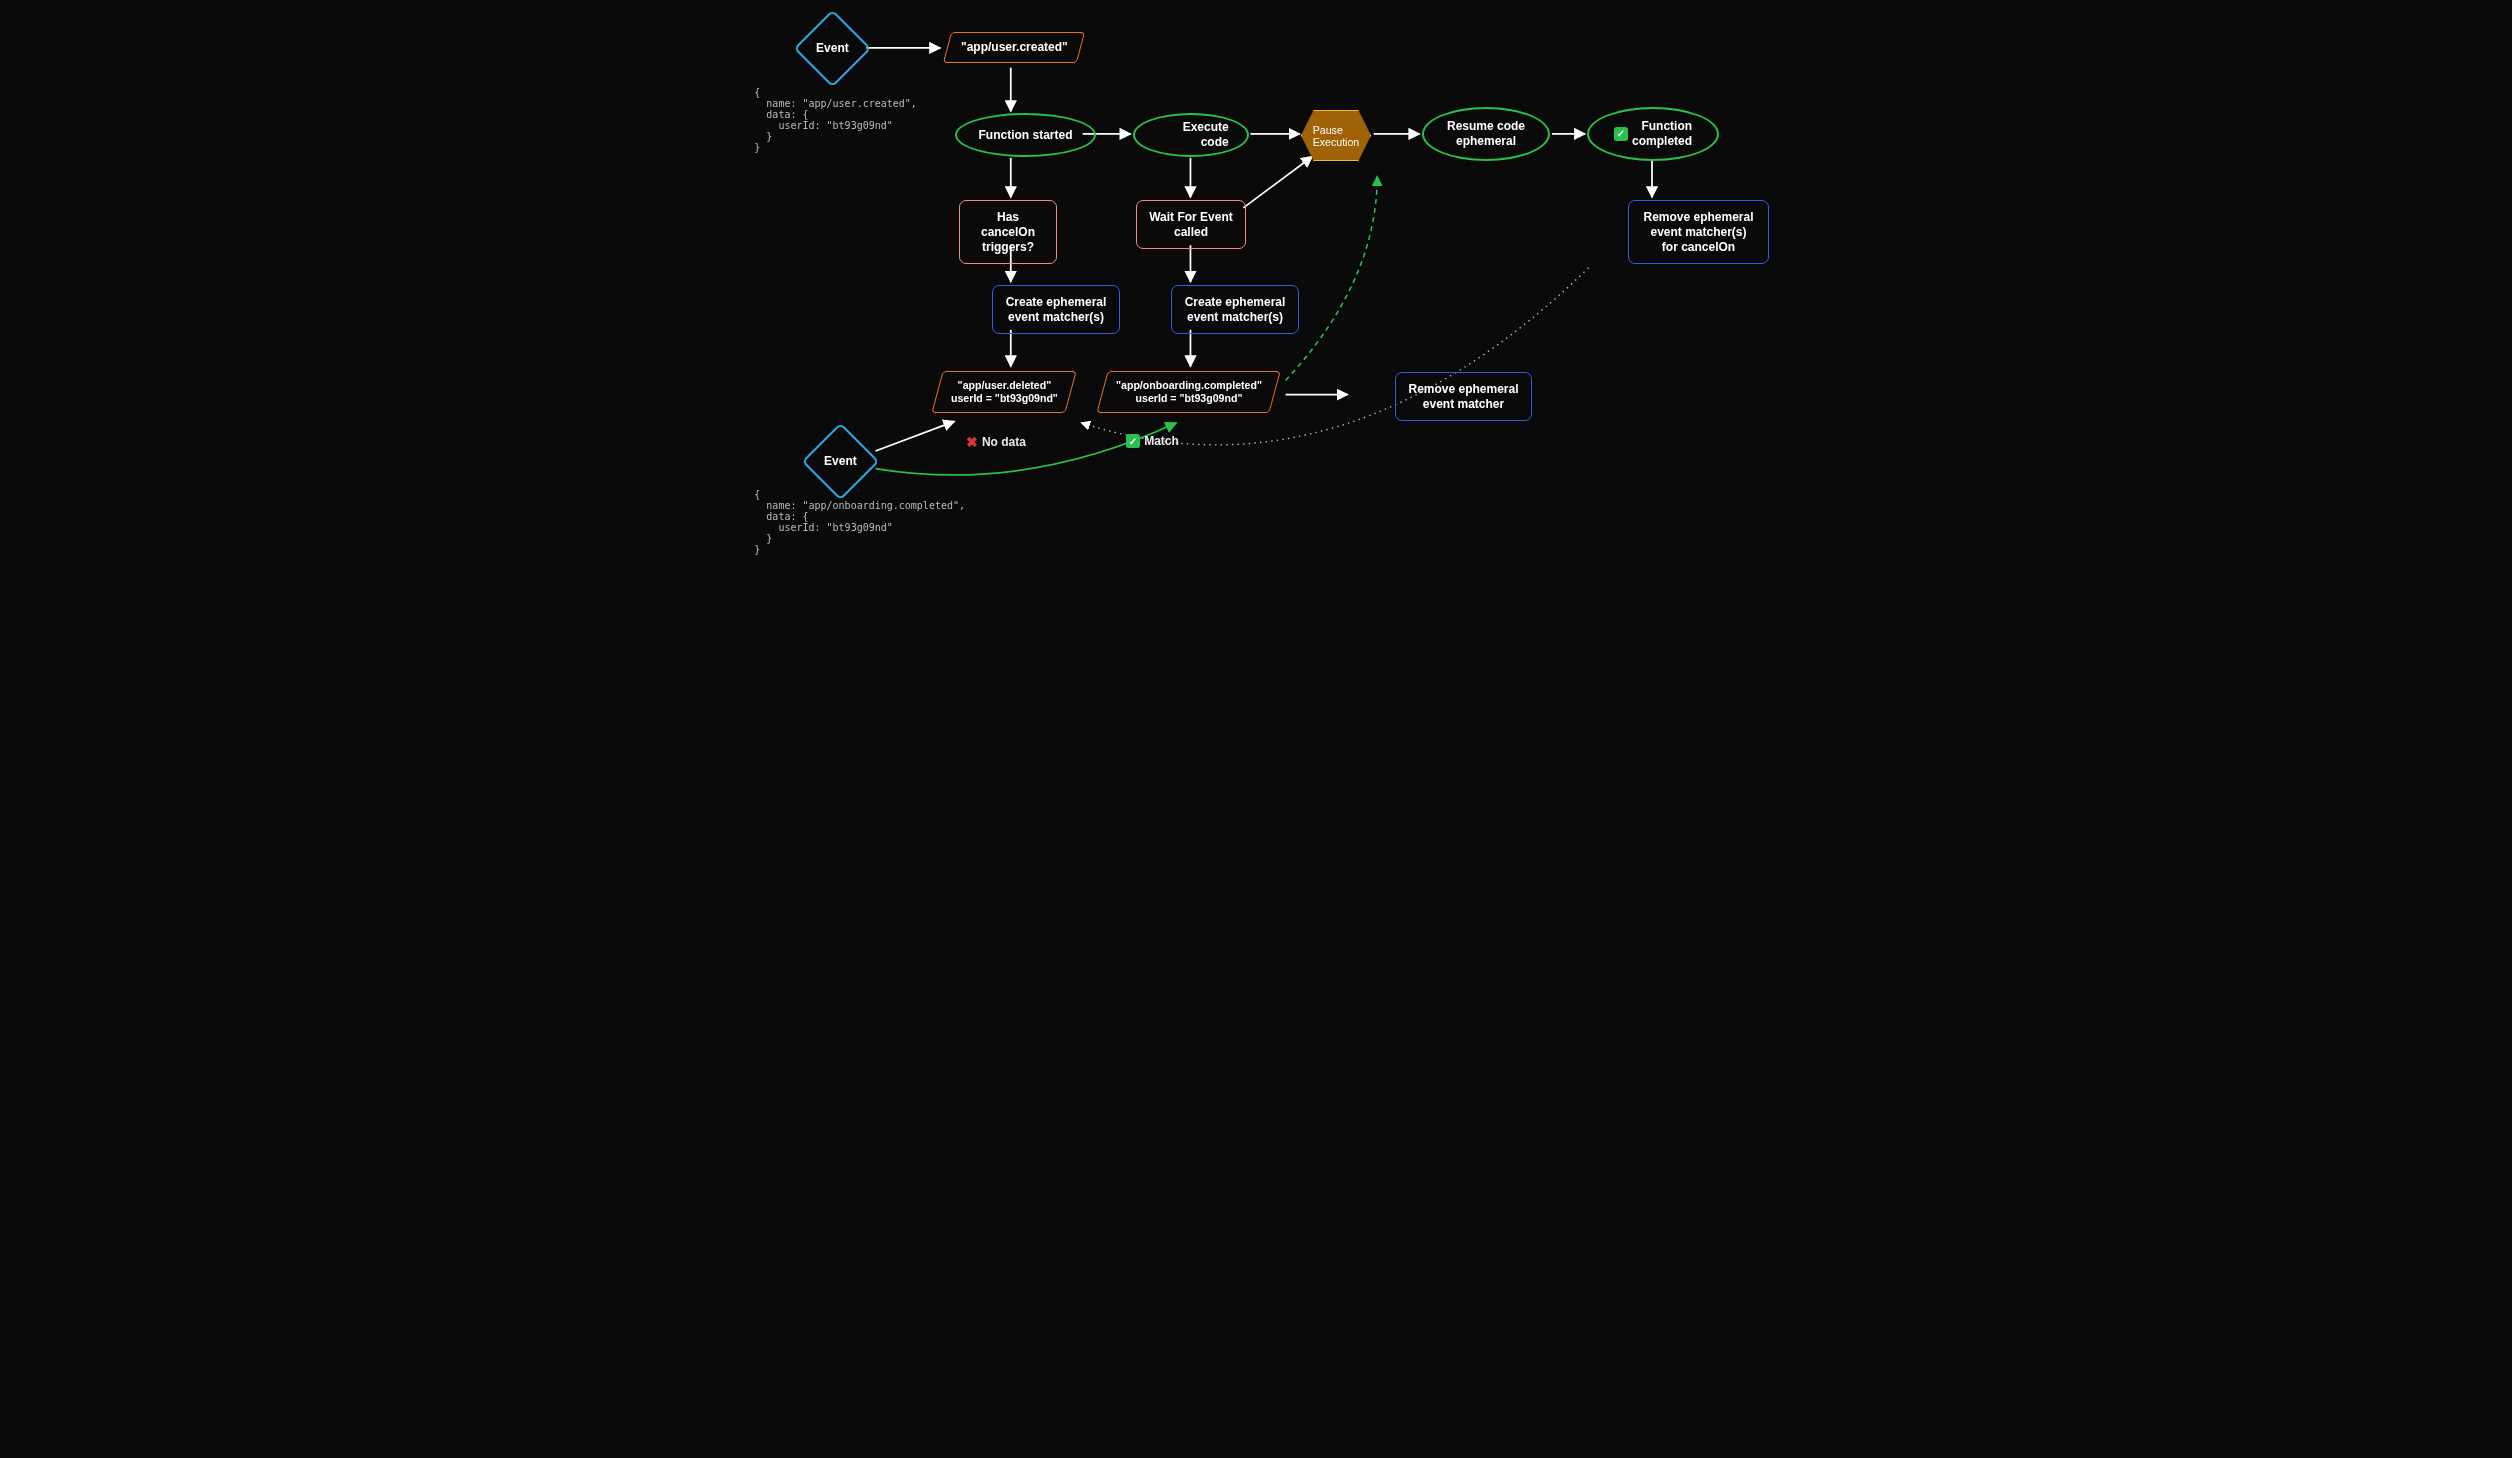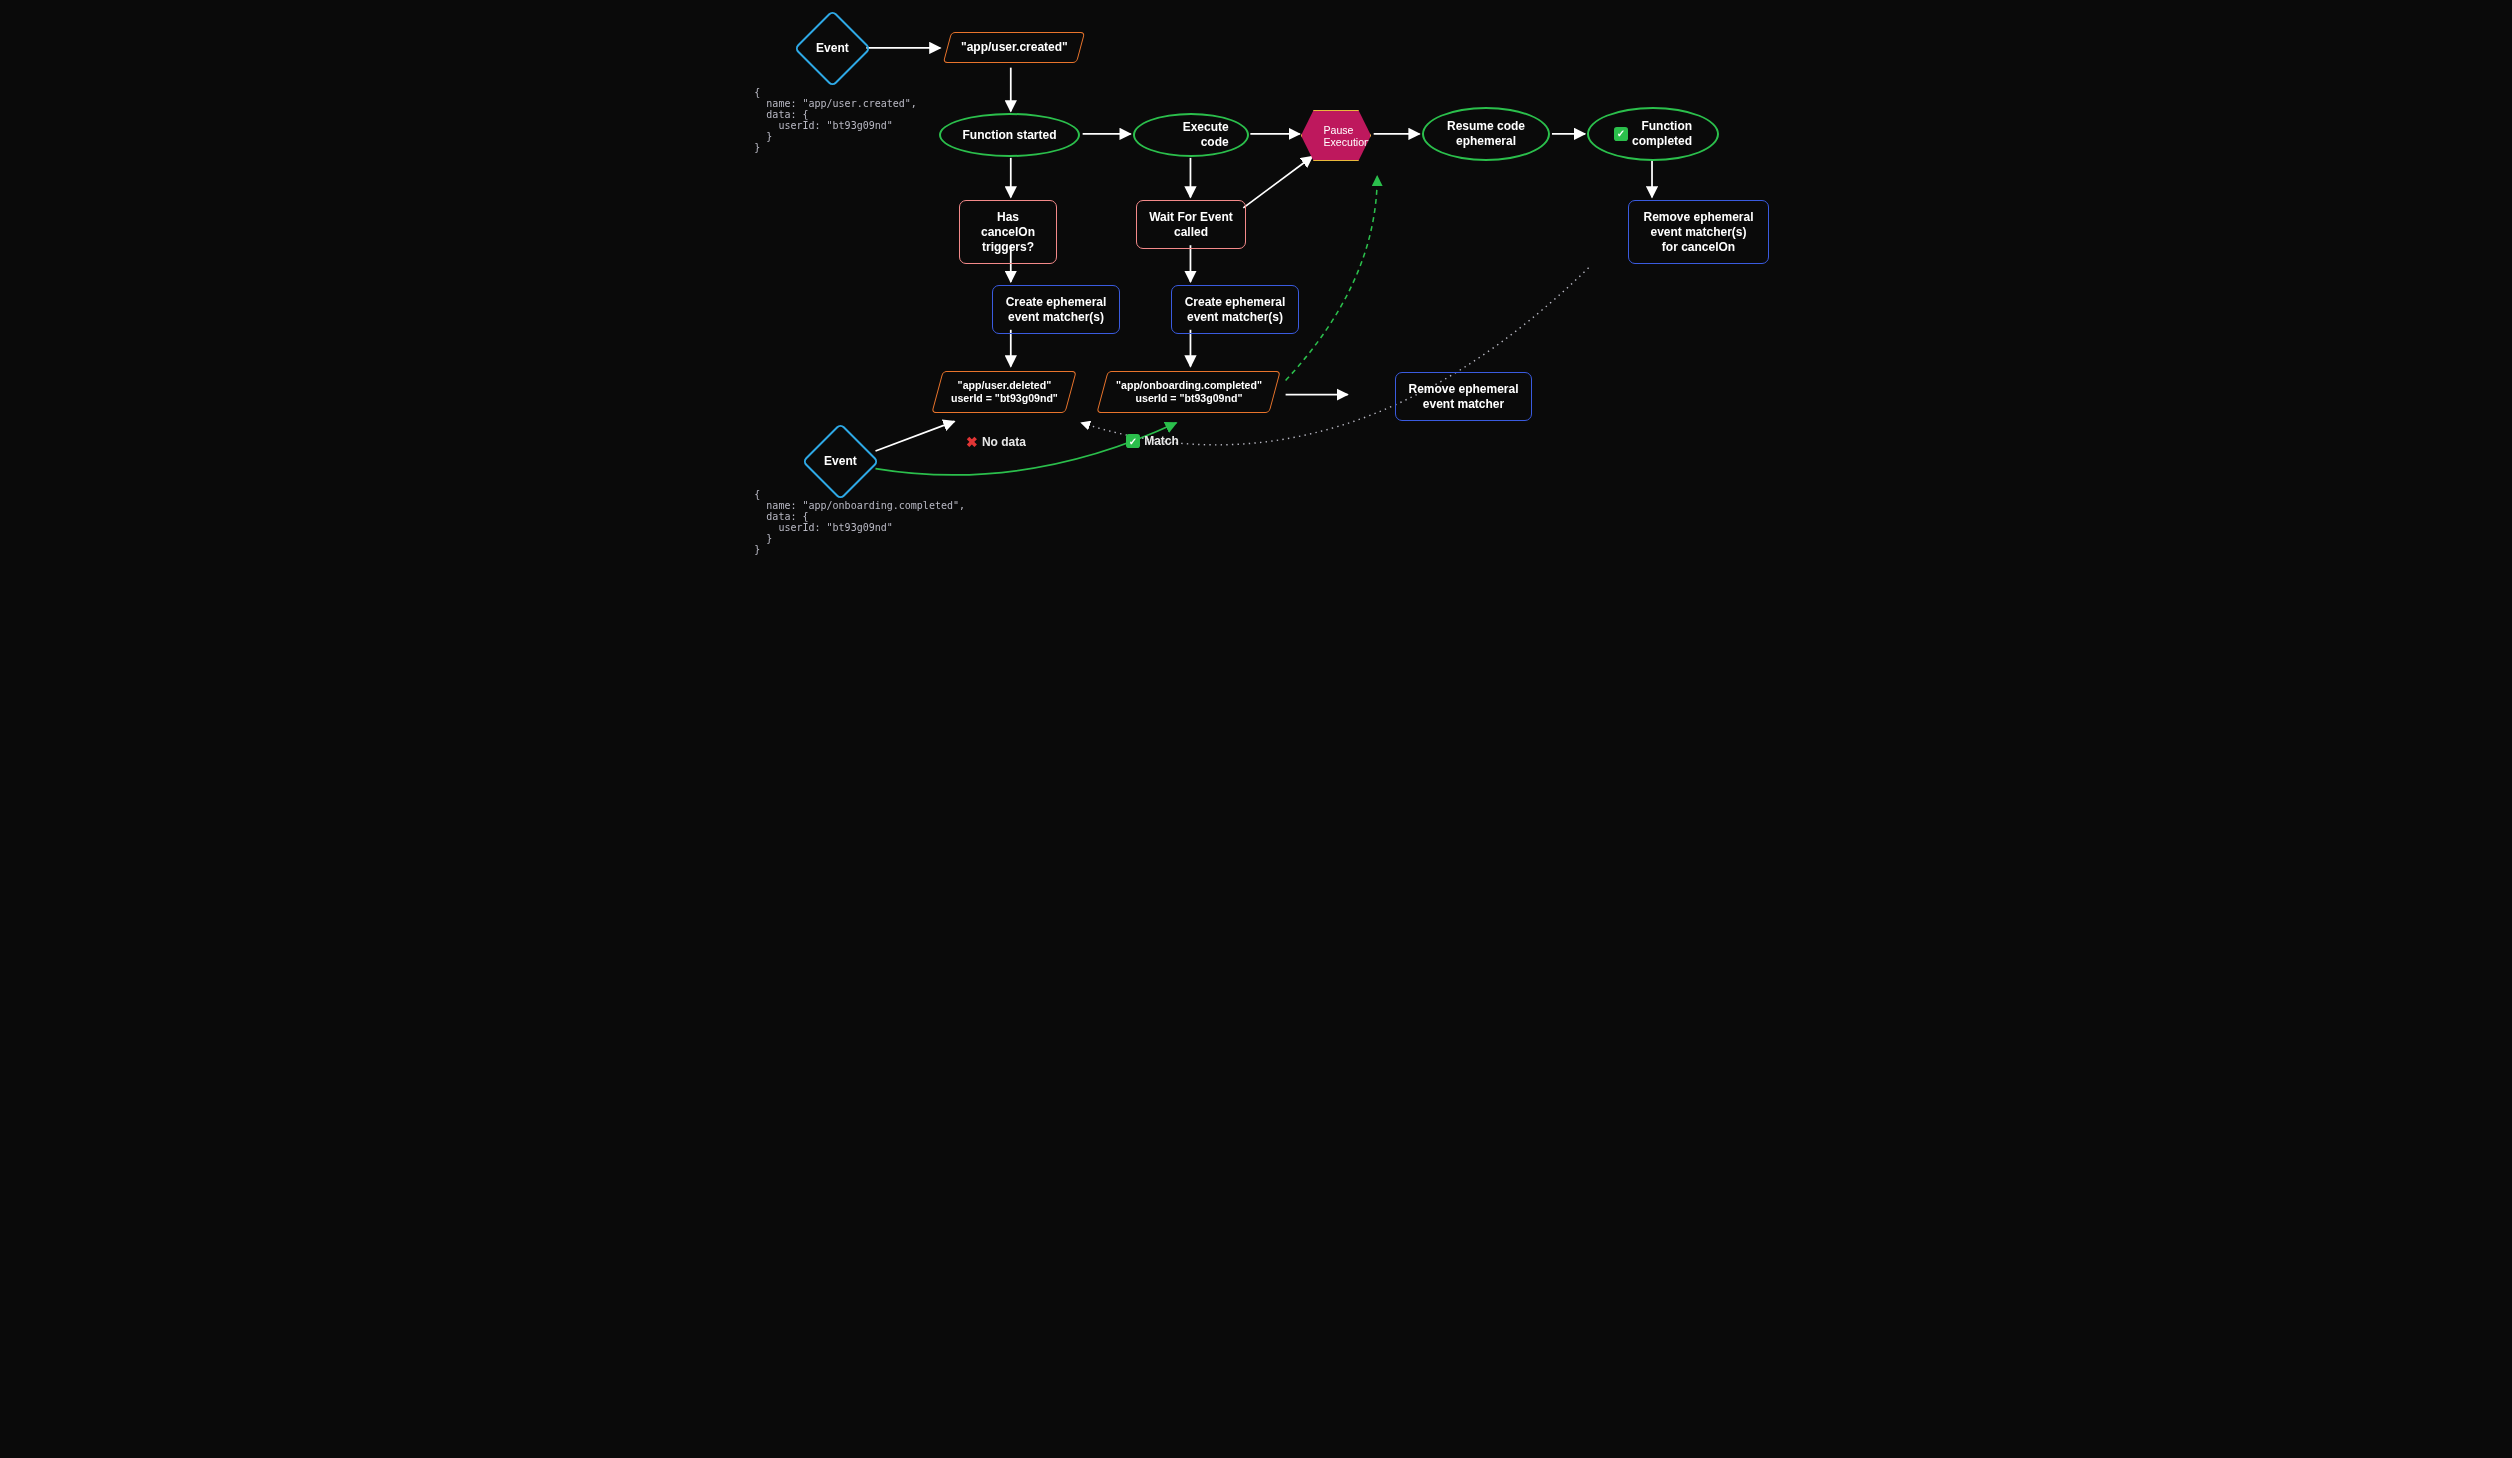--- a/index.html
+++ b/index.html
@@ -7,21 +7,21 @@
   svg.wires{position:absolute;inset:0;width:1026px;height:575px;pointer-events:none;}
   .node{position:absolute;box-sizing:border-box;display:flex;align-items:center;justify-content:center;text-align:center;padding:4.2px 10px;font-size:12px;line-height:1.25;font-weight:600;}
   .diamond{transform:rotate(45deg);border:2.1px solid #2ea9e6;width:55px;height:55px;border-radius:5.6px;}
   .diamond>span{transform:rotate(-45deg);display:block;}
   .parallelogram{border:1.4px solid #e8742c;transform:skewX(-15deg);border-radius:4.2px;padding:7px 12.7px;}
   .parallelogram>div{transform:skewX(15deg);}
   .ellipse{border:2.1px solid #2bbf4c;border-radius:50%/50%;padding:10px 18.3px;}
   .box-pink{border:1.4px solid #f48a8a;border-radius:7px;padding:8.5px 11.3px;}
   .box-blue{border:1.4px solid #3a5be0;border-radius:7px;padding:8.5px 11.3px;margin-left:45px;}
   .hexagon{width:68px;height:49px;border:1.8px solid #e8b93b;position:relative;font-size:10.6px;padding:0;}
-  .hexagon{clip-path:polygon(18% 0,82% 0,100% 50%,82% 100%,18% 100%,0 50%);display:flex;align-items:center;justify-content:flex-end;background:#be185d;}
+  .hexagon{clip-path:polygon(18% 0,82% 0,100% 50%,82% 100%,18% 100%,0 50%);display:flex;align-items:center;justify-content:center;background:#a16207;}
   .hexwrap{position:absolute;}
   .hexwrap::before{content:"";position:absolute;inset:-1.8px;background:#e8b93b;clip-path:polygon(18% 0,82% 0,100% 50%,82% 100%,18% 100%,0 50%);z-index:-1;}
   .code{font-family:ui-monospace,Menlo,Consolas,monospace;font-size:10px;color:#b9b9c4;white-space:pre;position:absolute;font-weight:400;}
   .label{position:absolute;font-size:12px;font-weight:600;display:flex;gap:4.2px;align-items:center;}
   .nomatch{color:#e8e8e8;}
   .match{color:#e8e8e8;}
   .cross{color:#e03535;font-size:14px;}
   .check{background:#2bbf4c;color:#fff;border-radius:2.8px;font-size:10px;width:14px;height:14px;display:inline-flex;align-items:center;justify-content:center;font-family:sans-serif;}
 </style>
 </head>
@@ -86,21 +86,21 @@
   name: "app/user.created",
   data: {
     userId: "bt93g09nd"
   }
 }</div>
 
   <div class="node parallelogram" style="left:204px;top:32px;">
     <div>"app/user.created"</div>
   </div>
 
-  <div class="node ellipse" style="left:196px;top:113px;width:141px;height:44px;align-items:center;">
+  <div class="node ellipse" style="left:212px;top:113px;width:141px;height:44px;align-items:center;">
     <span>Function started</span>
   </div>
 
   <div class="node ellipse" style="left:390px;top:113px;width:116px;height:44px;text-align:right;">
     <span>Execute code</span>
   </div>
 
   <div class="hexwrap" style="left:558px;top:110px;">
     <div class="hexagon">
       <span style="white-space:pre-line;">Pause

